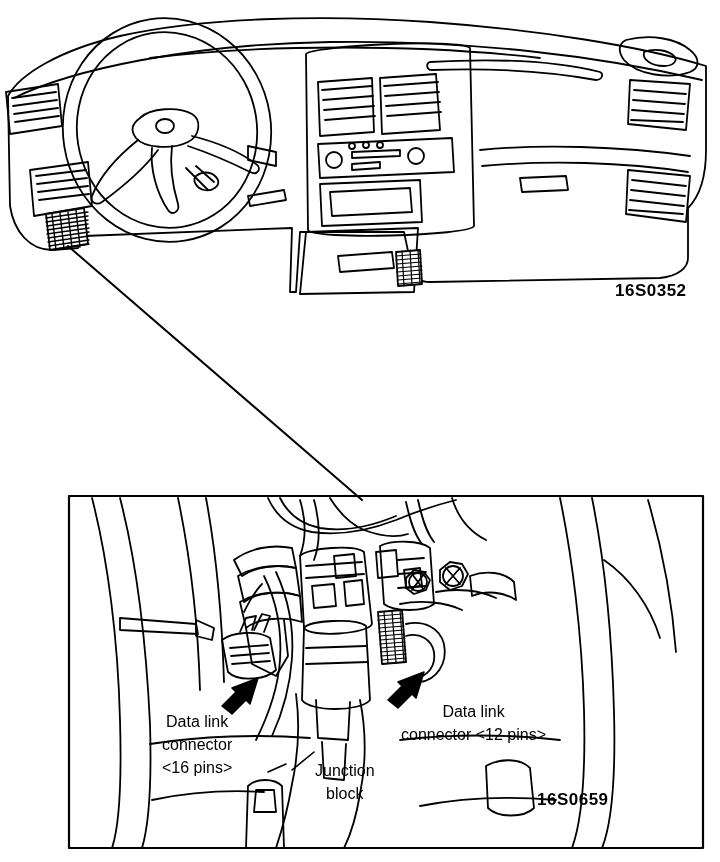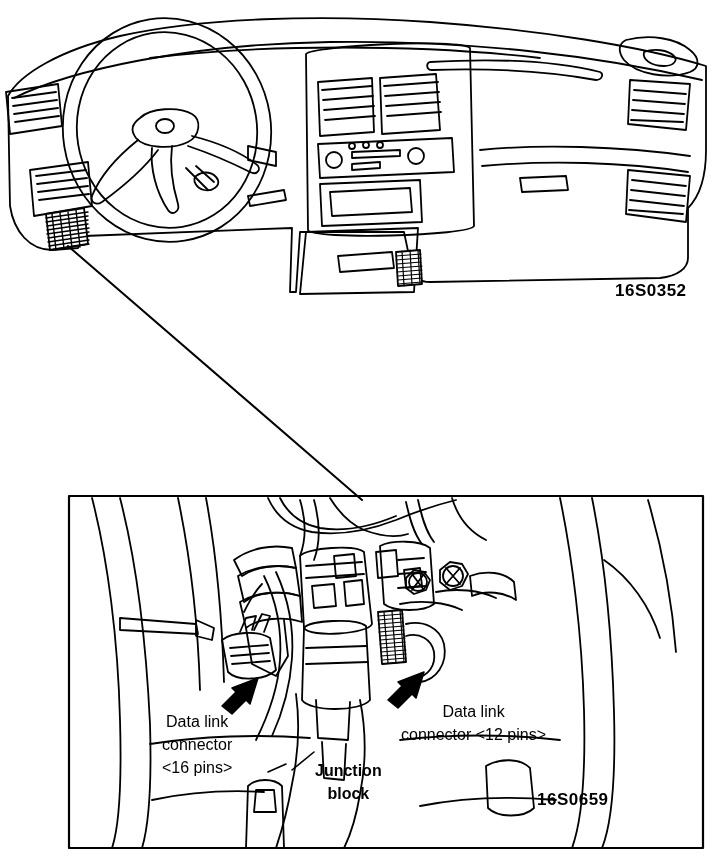--- a/index.html
+++ b/index.html
@@ -41,21 +41,21 @@
     position: absolute;
     font-family: "Liberation Sans", sans-serif;
     font-size: 16px;
     line-height: 23px;
     color: #000;
     white-space: pre;
     margin-left: 20px;
   }
   #callout-16pins { left: 142px; top: 710px; }
   #callout-12pins { left: 381px; top: 700px; }
-  #callout-junction { left: 295px; top: 759px; font-weight: bold; }
+  #callout-junction { left: 295px; top: 759px; }
 </style>
 </head>
 <body>
 
 <div class="page">
 
   <svg class="art" viewBox="0 0 720 862" xmlns="http://www.w3.org/2000/svg">
     <g fill="none" stroke="#000" stroke-width="1.8" stroke-linejoin="round" stroke-linecap="round">
 
       <g>

